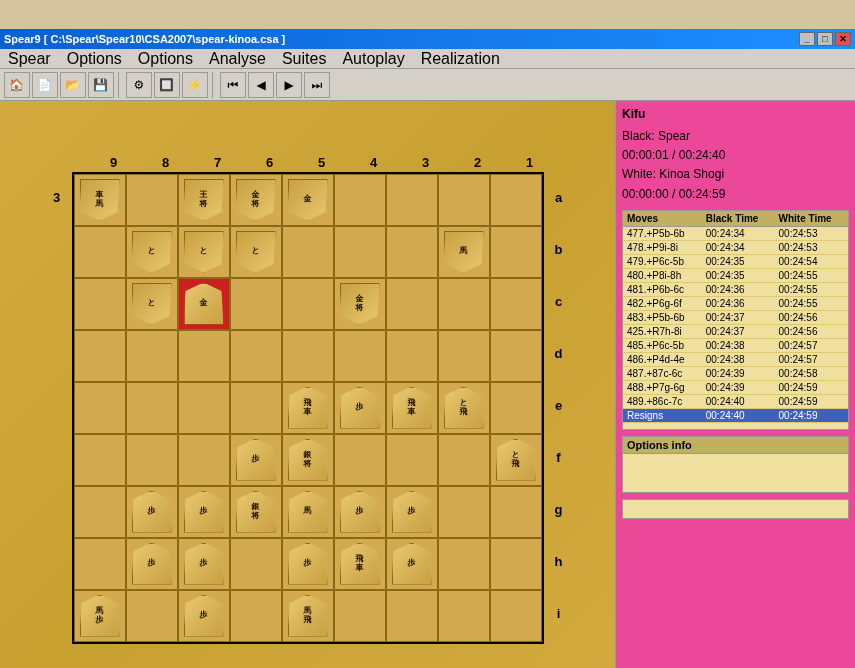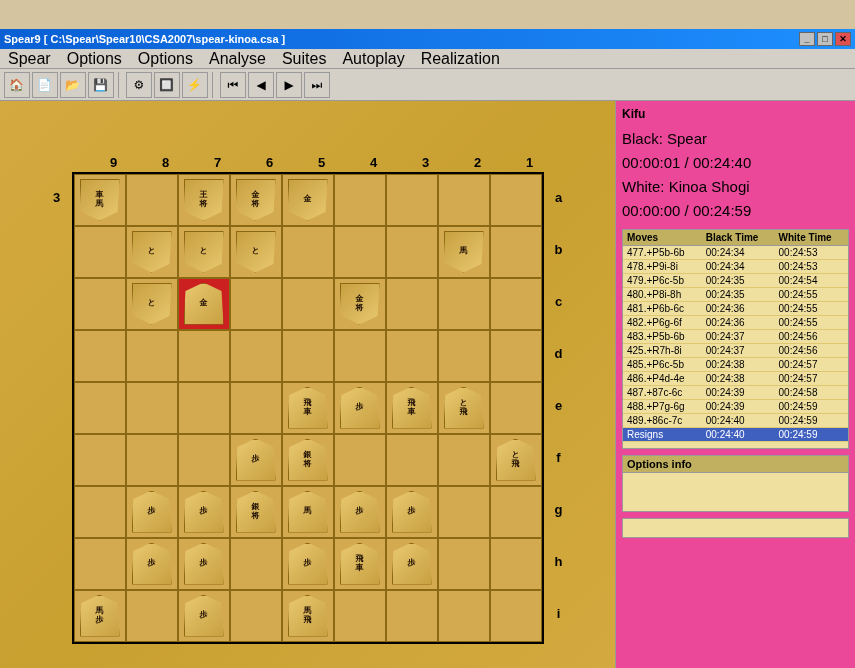--- a/index.html
+++ b/index.html
@@ -205,21 +205,21 @@
     }
 
     #kifu-title {
       font-weight: bold;
       font-size: 12px;
       margin-bottom: 6px;
       color: #000;
     }
 
     #kifu-info {
-      font-size: 15px;
+      font-size: 12px;
       line-height: 1.6;
       color: #000;
     }
 
     #moves-table {
       width: 100%;
       border-collapse: collapse;
       font-size: 10px;
     }
 

